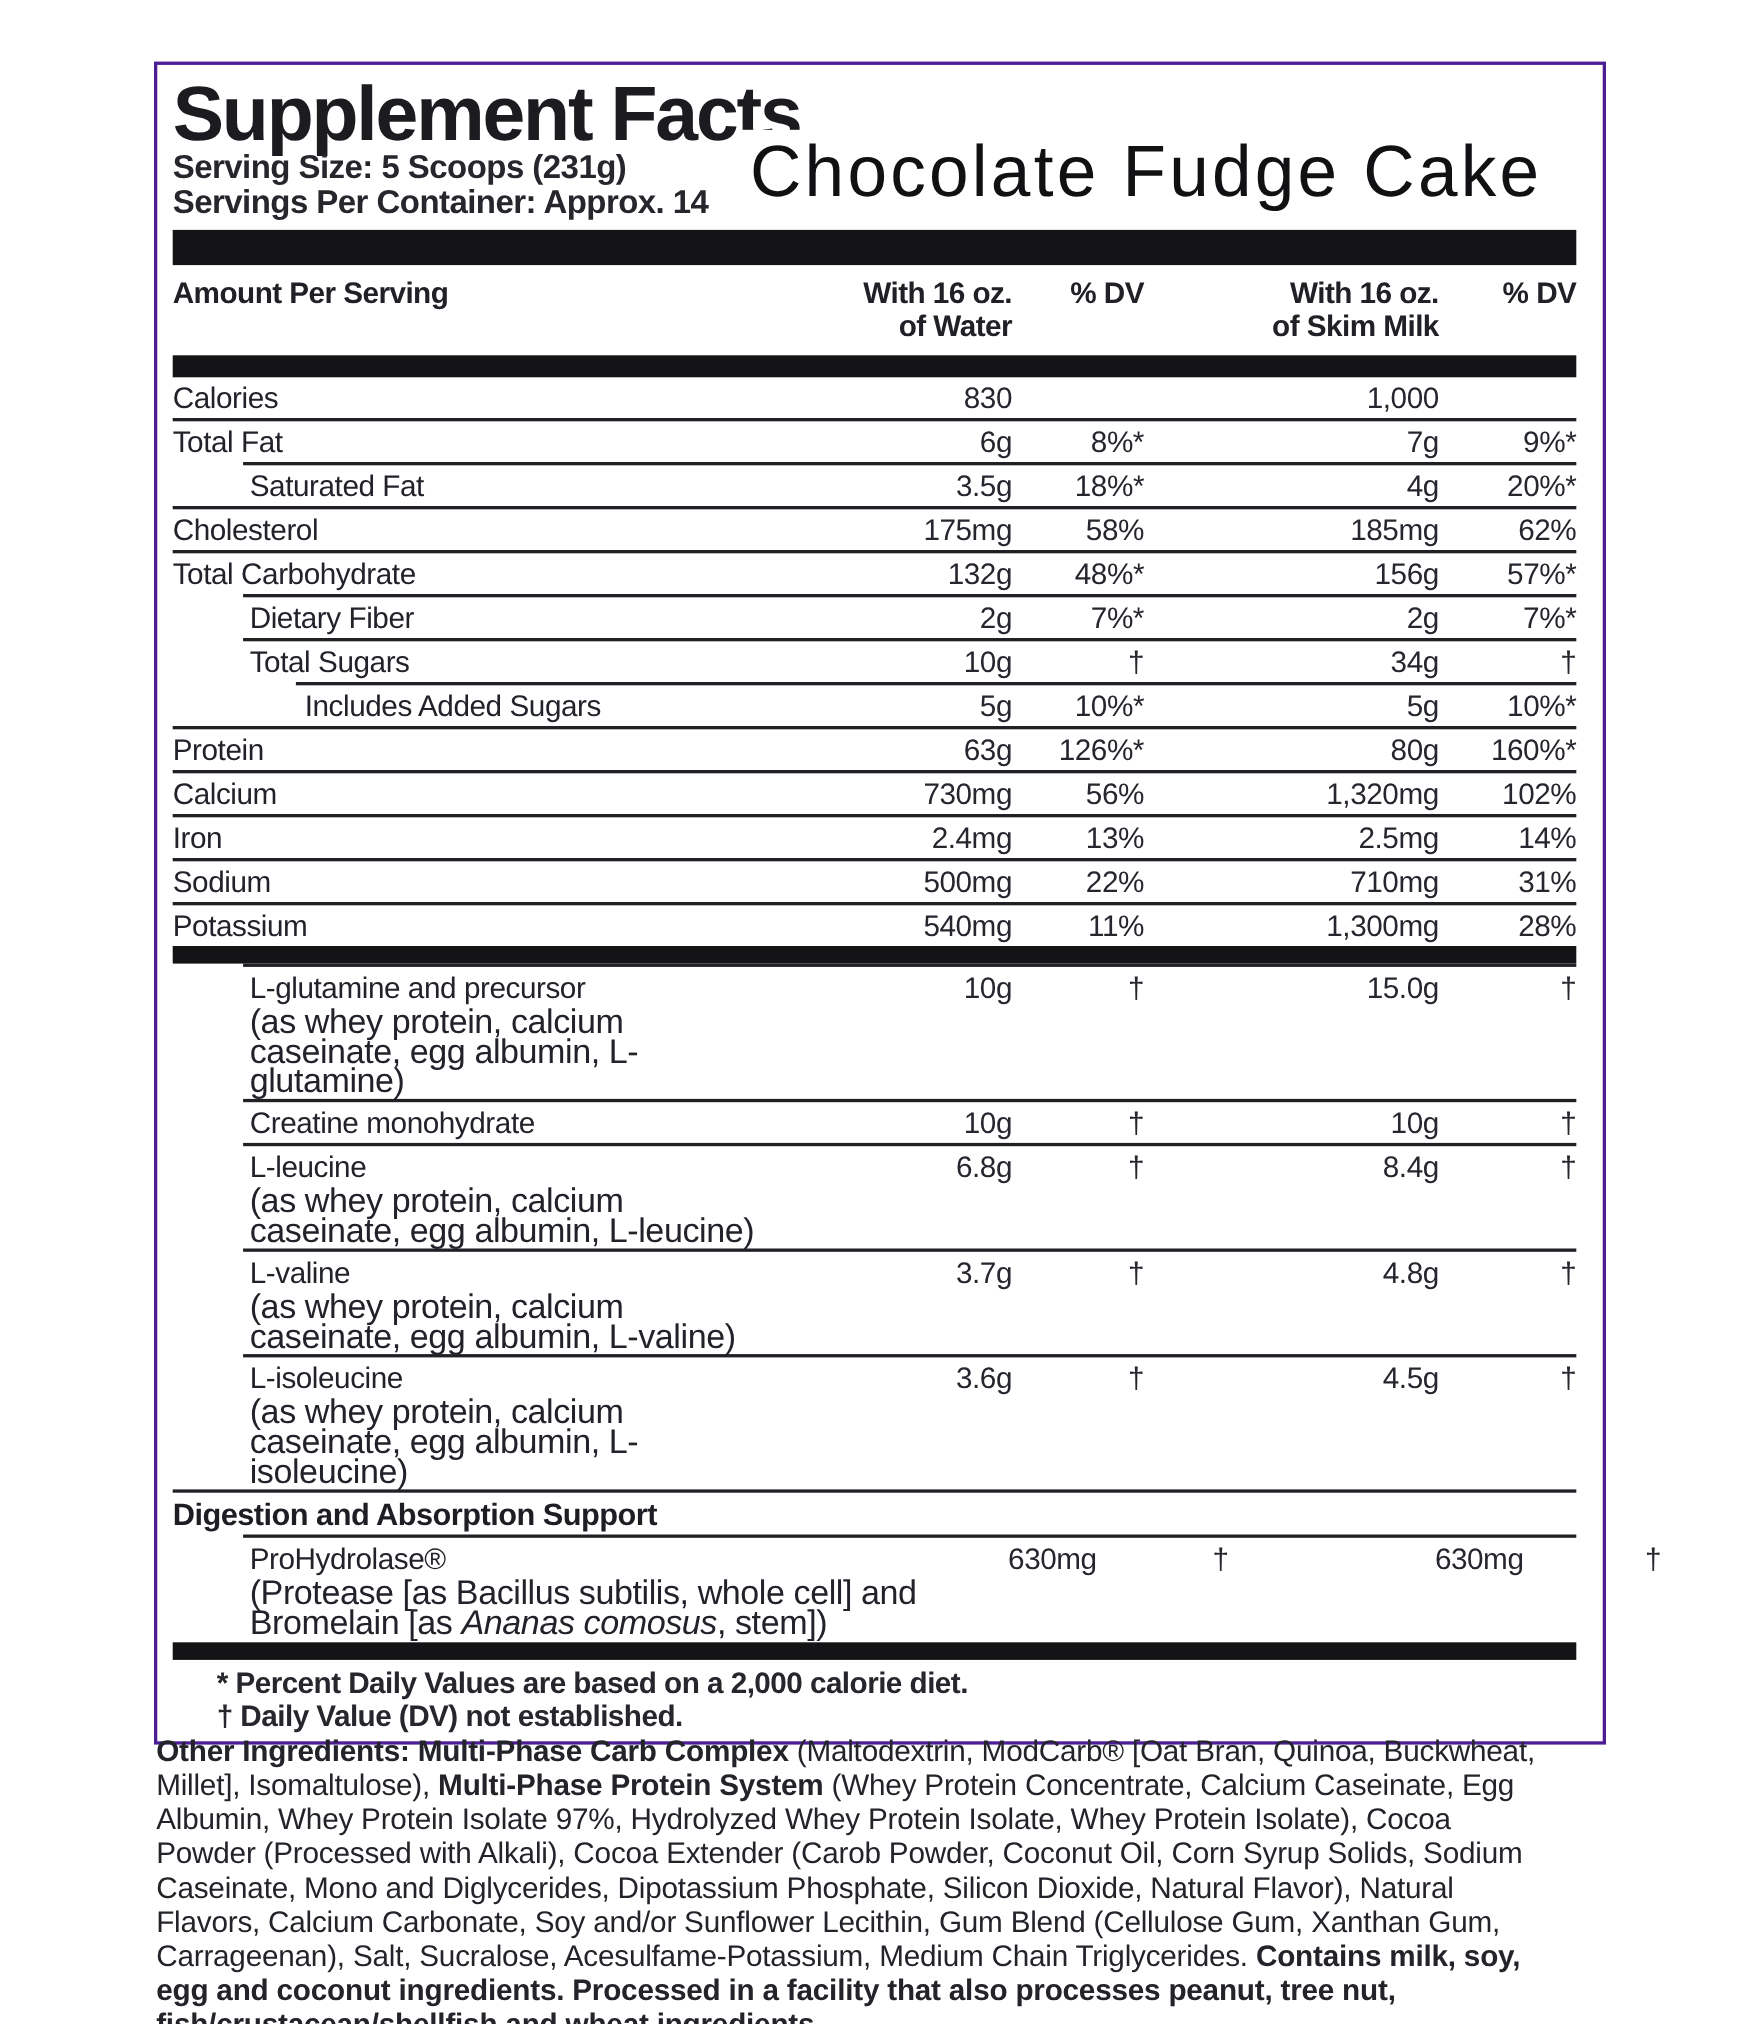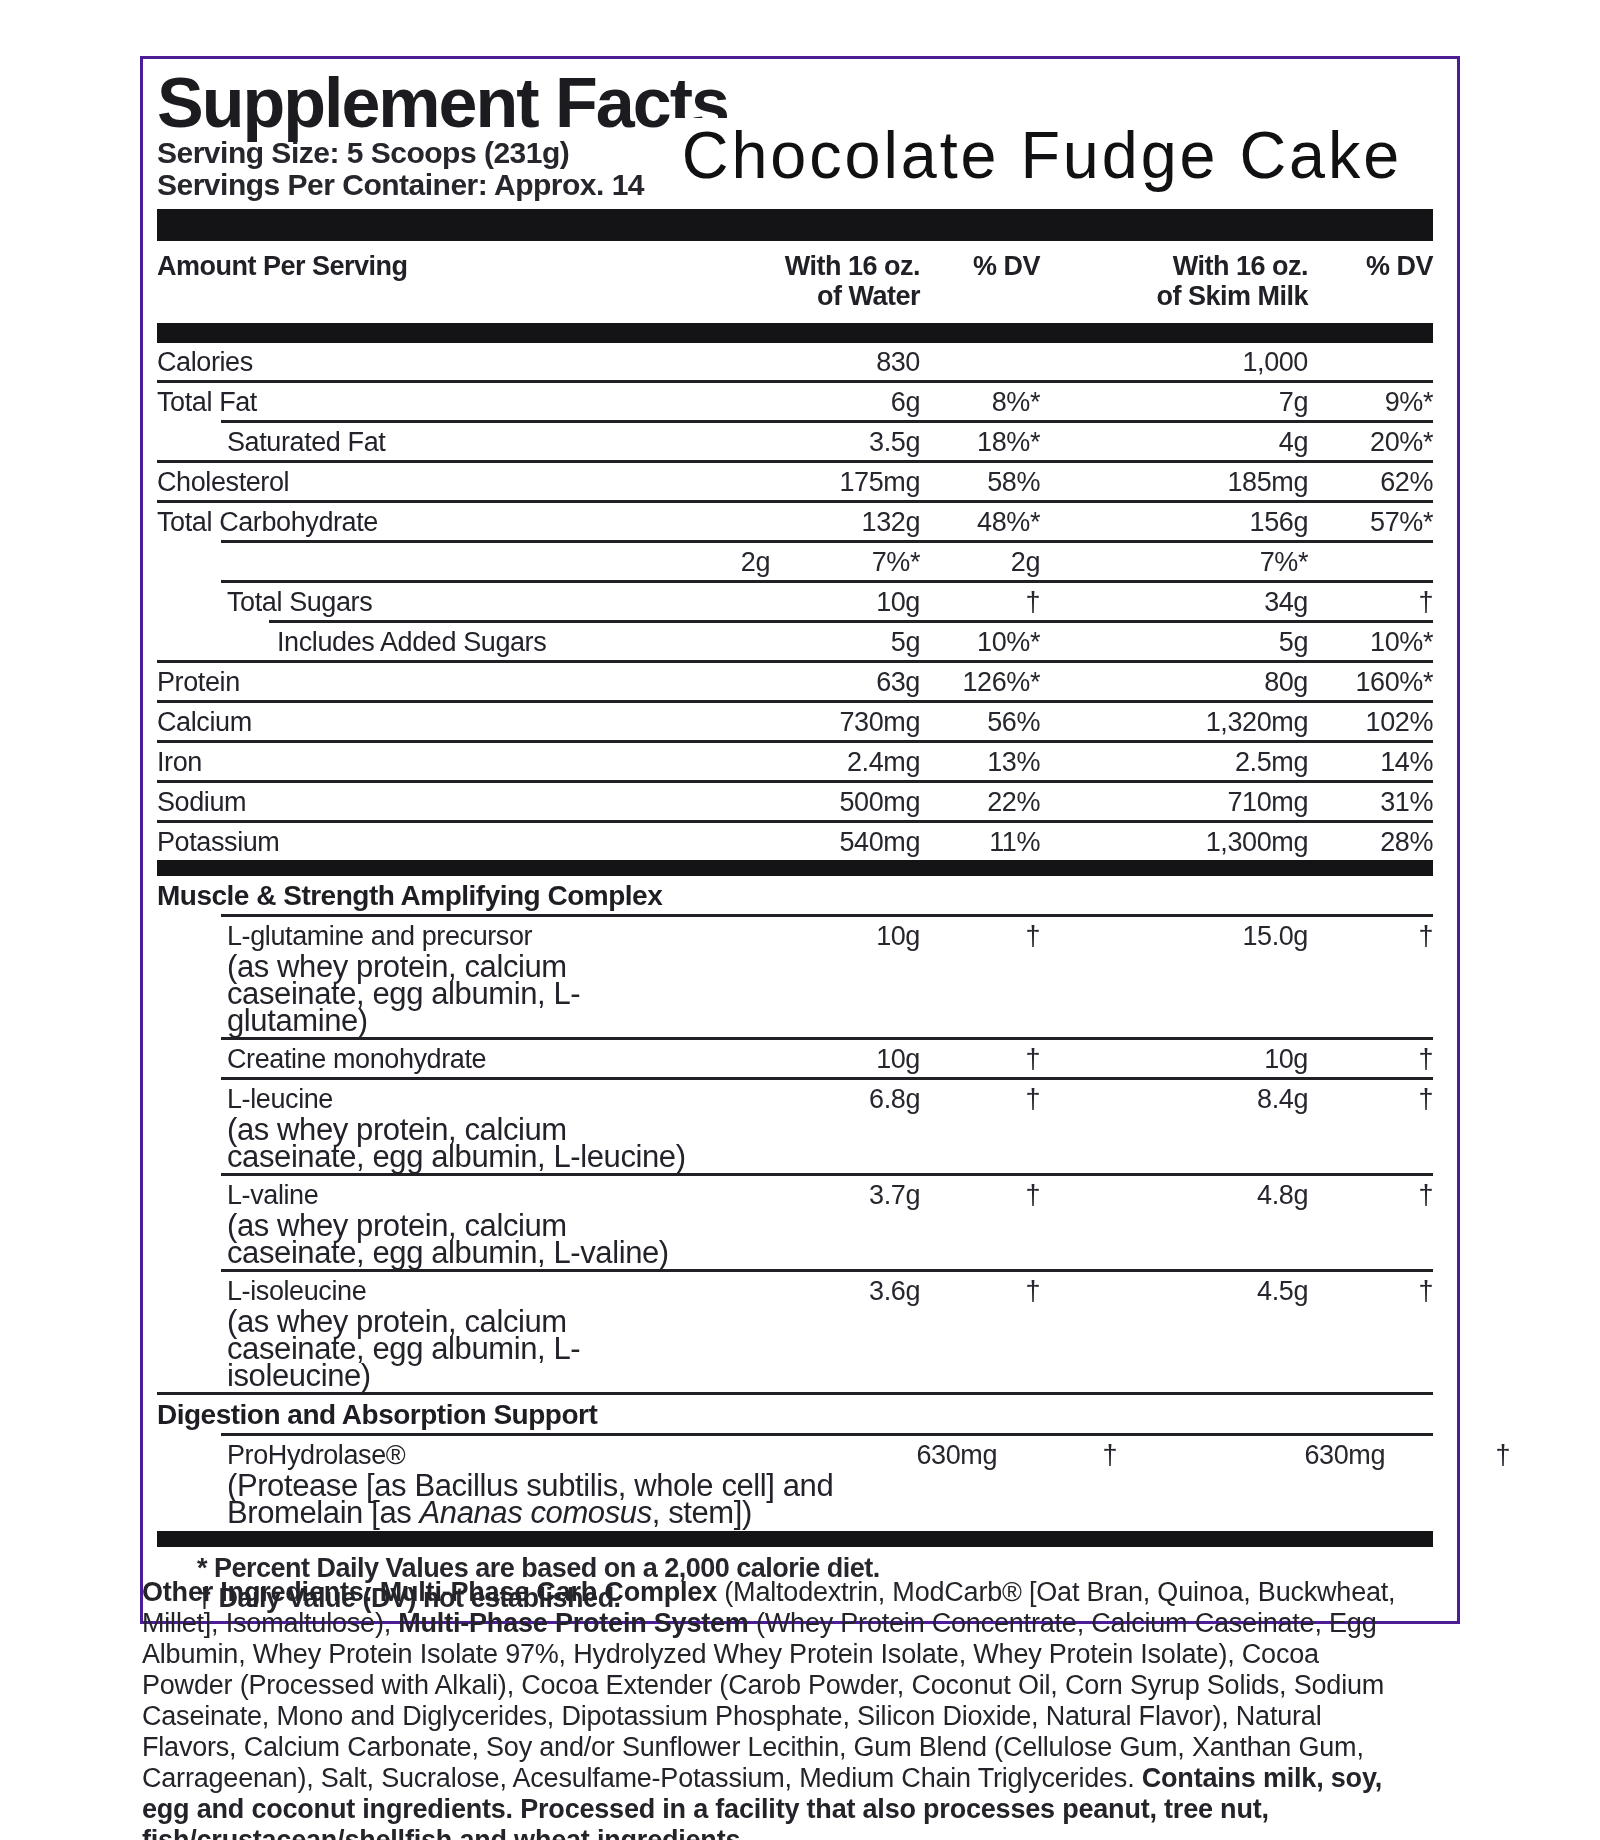--- a/index.html
+++ b/index.html
@@ -125,20 +125,21 @@
   <div class="grid row">
     <div class="lblcell">Total Carbohydrate</div>
     <div class="num">132g</div>
     <div class="num">48%*</div>
     <div class="num">156g</div>
     <div class="num">57%*</div>
   </div>
   <div class="sep s1"></div>
 
   <div class="grid row">
+    <div class="lblcell ind1">Dietary Fiber</div>
     <div class="num">2g</div>
     <div class="num">7%*</div>
     <div class="num">2g</div>
     <div class="num">7%*</div>
   </div>
   <div class="sep s1"></div>
 
   <div class="grid row">
     <div class="lblcell ind1">Total Sugars</div>
     <div class="num">10g</div>
@@ -196,21 +197,20 @@
   <div class="grid row">
     <div class="lblcell">Potassium</div>
     <div class="num">540mg</div>
     <div class="num">11%</div>
     <div class="num">1,300mg</div>
     <div class="num">28%</div>
   </div>
 
   <div class="bar bar3"></div>
 
-  <div class="section-title">Muscle &amp; Strength Amplifying Complex</div>
   <div class="sep s1"></div>
 
   <div class="grid row">
     <div class="lblcell ind1">
       <span>L-glutamine and precursor</span>
       <div class="sub">(as whey protein, calcium caseinate, egg albumin, L-glutamine)</div>
     </div>
     <div class="num">10g</div>
     <div class="num dagger">†</div>
     <div class="num">15.0g</div>

